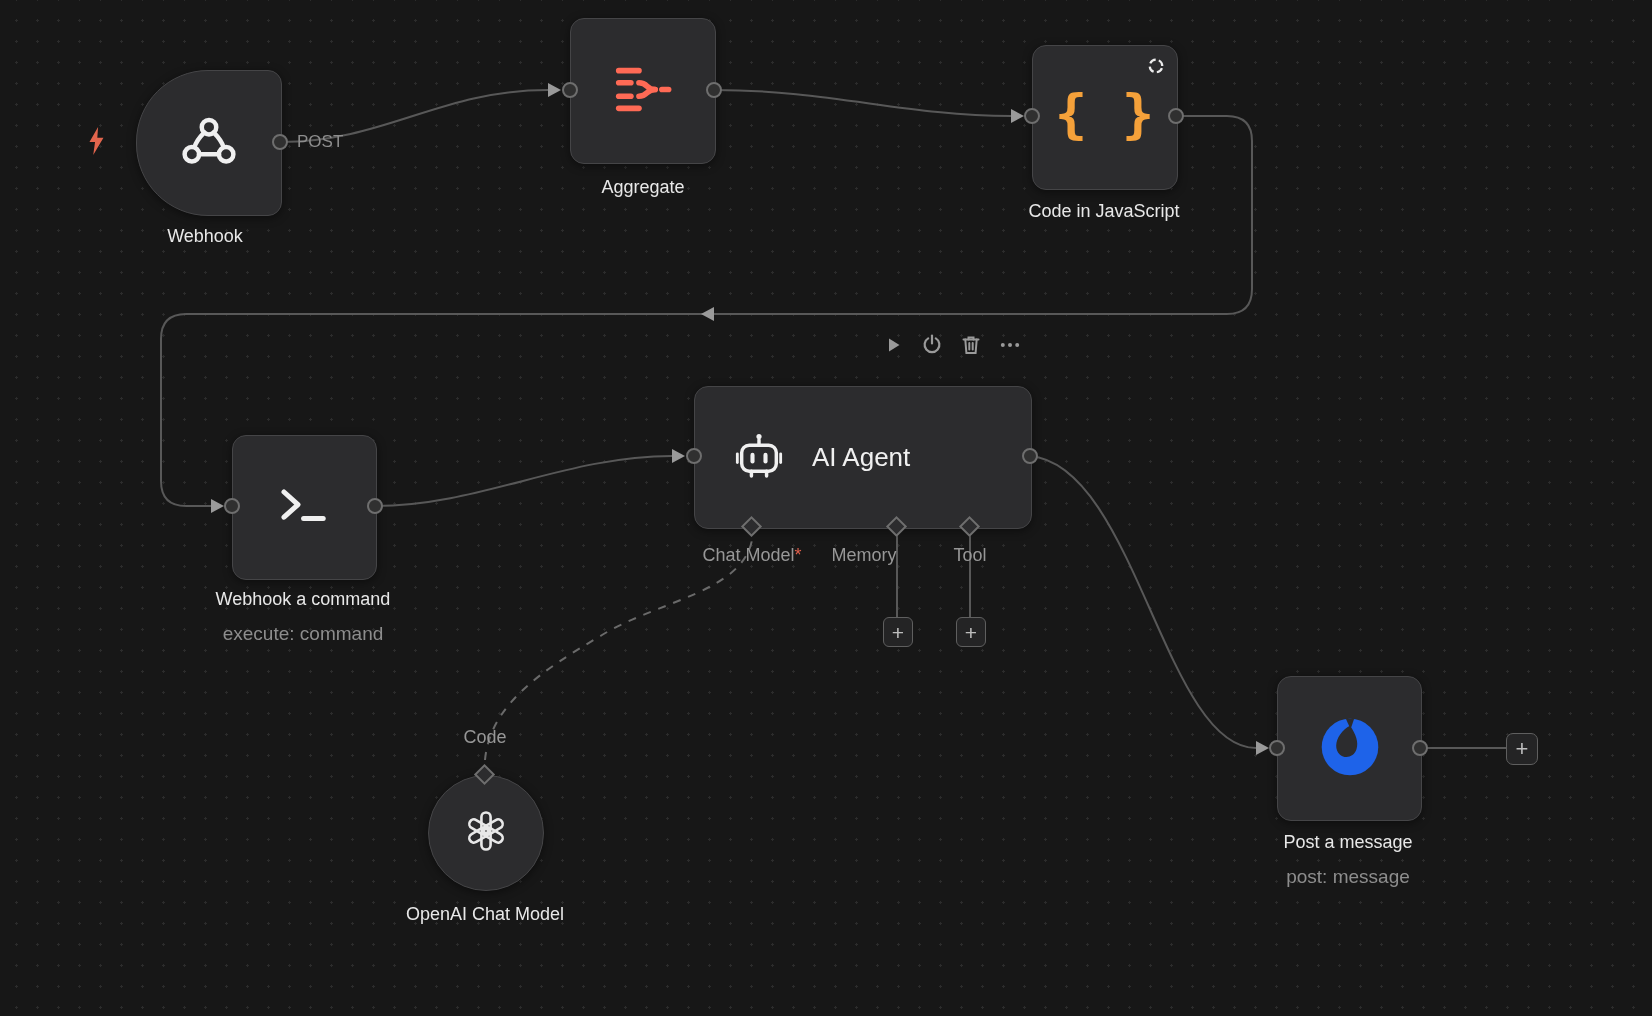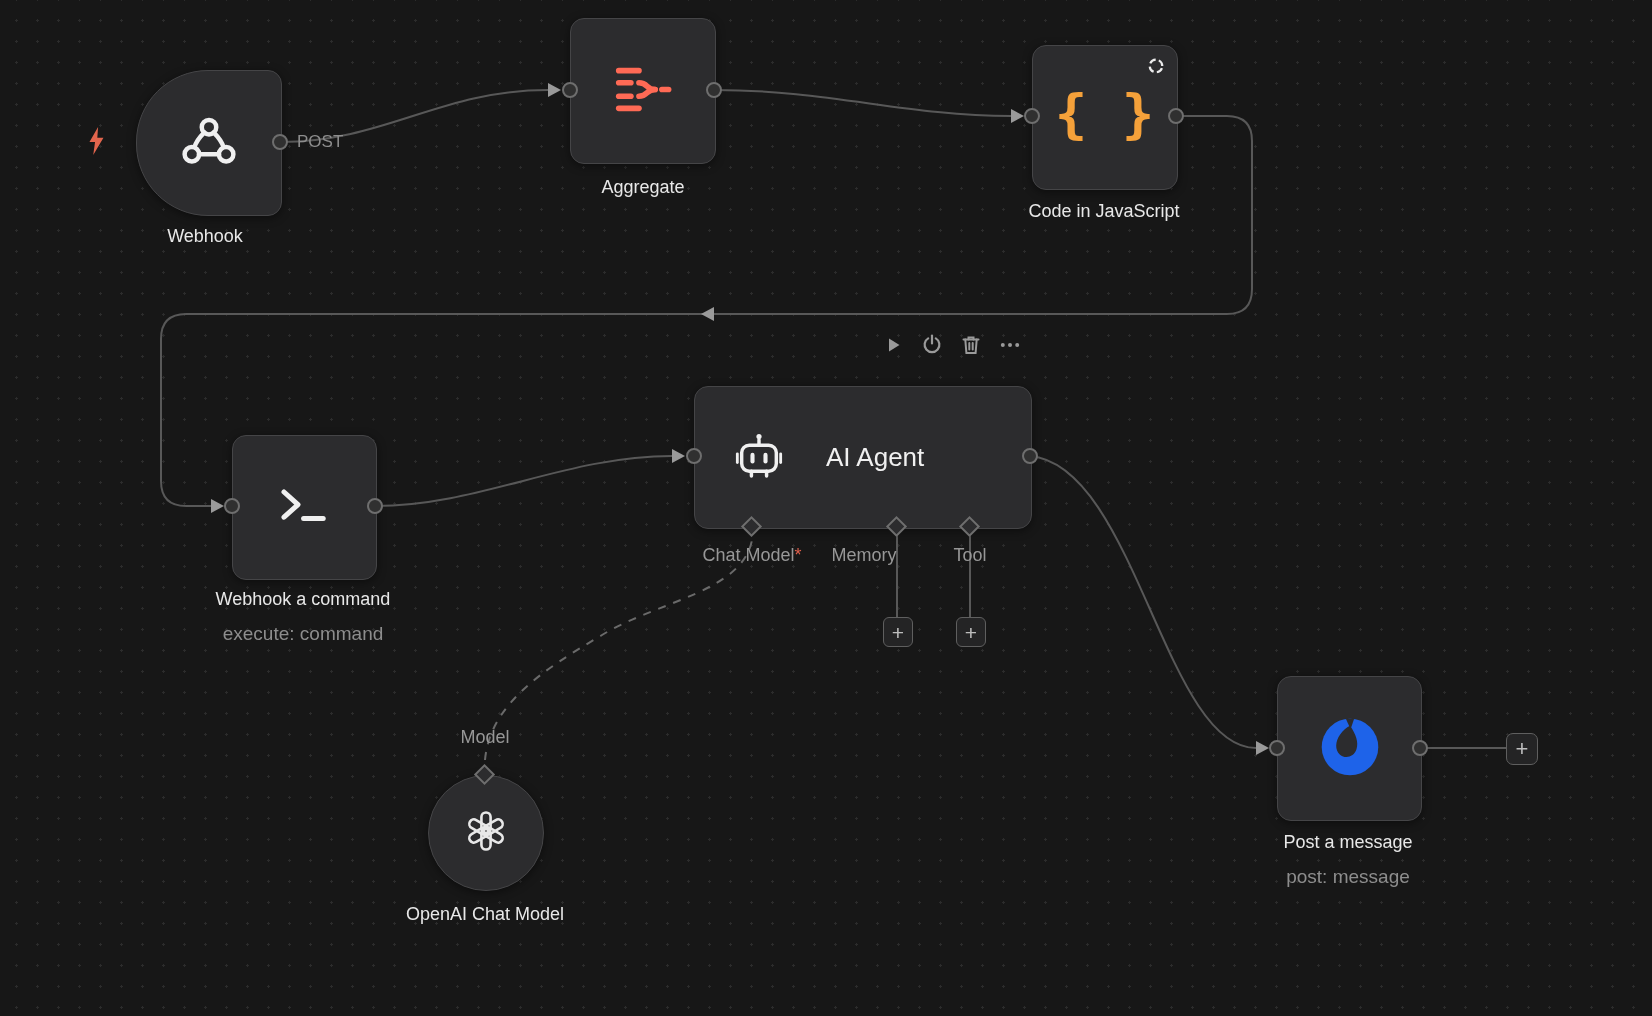--- a/index.html
+++ b/index.html
@@ -20,21 +20,21 @@
   .node.round{border-radius:50%;}
   .node-label{position:absolute;transform:translateX(-50%);color:#e8e8e8;font-size:18px;font-weight:500;white-space:nowrap;}
   .node-sublabel{position:absolute;transform:translateX(-50%);color:#8d8d8d;font-size:19px;font-weight:400;white-space:nowrap;}
   .port-caption{position:absolute;transform:translateX(-50%);color:#979797;font-size:18px;white-space:nowrap;}
   .inline-caption{position:absolute;color:#8d8d8d;font-size:17px;white-space:nowrap;}
   .port{position:absolute;width:16px;height:16px;border-radius:50%;background:#303030;border:2px solid #6e6e6e;box-sizing:border-box;}
   .diamond{position:absolute;width:15px;height:15px;background:#2c2c2e;border:2px solid #6e6e6e;transform:rotate(45deg);box-sizing:border-box;}
   .plus-btn{position:absolute;background:#242425;border:1.6px solid #5f5f5f;border-radius:6px;color:#bdbdbd;
     display:flex;align-items:center;justify-content:center;cursor:pointer;font-size:21px;line-height:1;}
   .braces{font-family:"DejaVu Sans Mono",monospace;font-weight:bold;font-size:54px;color:#f5a13a;letter-spacing:1px;margin-top:-6px;}
-  .ai-content{display:flex;align-items:center;width:100%;height:100%;padding-left:38px;gap:41px;box-sizing:border-box;}
+  .ai-content{display:flex;align-items:center;width:100%;height:100%;padding-left:38px;gap:27px;box-sizing:border-box;}
   .ai-title{color:#f0f0f0;font-size:26px;font-weight:500;}
   .toolbar{position:absolute;left:880px;top:333px;display:flex;gap:13px;}
   .toolbar button{width:26px;height:26px;background:transparent;border:none;padding:0;cursor:pointer;display:flex;align-items:center;justify-content:center;}
   .badge{position:absolute;right:12px;top:11px;}
   .required{color:#e0604c;}
 </style>
 </head>
 <body>
 
 <div class="canvas">
@@ -200,21 +200,21 @@
         <rect x="-4.2" y="-17" width="8.4" height="19" rx="4.2"></rect>
         <rect x="-4.2" y="-17" width="8.4" height="19" rx="4.2" transform="rotate(60)"></rect>
         <rect x="-4.2" y="-17" width="8.4" height="19" rx="4.2" transform="rotate(120)"></rect>
         <rect x="-4.2" y="-17" width="8.4" height="19" rx="4.2" transform="rotate(180)"></rect>
         <rect x="-4.2" y="-17" width="8.4" height="19" rx="4.2" transform="rotate(240)"></rect>
         <rect x="-4.2" y="-17" width="8.4" height="19" rx="4.2" transform="rotate(300)"></rect>
       </svg>
     </span>
   </div>
   <div class="diamond" style="left:477px;top:767px;"></div>
-  <div class="port-caption" style="left:485px;top:727px;">Model</div>
+  <div class="port-caption" style="left:485px;top:727px;">Code</div>
   <div class="node-label" style="left:485px;top:904px;">OpenAI Chat Model</div>
 
   <div class="node" style="left:1277px;top:676px;width:143px;height:143px;">
     <span>
       <svg width="66" height="66" viewBox="0 0 56 56">
         <circle cx="28" cy="28" r="24" fill="#1e63e9"></circle>
         <path d="M28 10 C 33 17 35.5 24 33.5 30 C 31.5 36.5 24 38.5 19.5 34.5 C 15 30.5 15.5 23 19.5 17.5 C 22 14 25 11.5 28 10 Z" fill="#2c2c2e"></path>
         <polygon points="24.5,4 31.5,4 28.5,13" fill="#2c2c2e"></polygon>
       </svg>
     </span>

